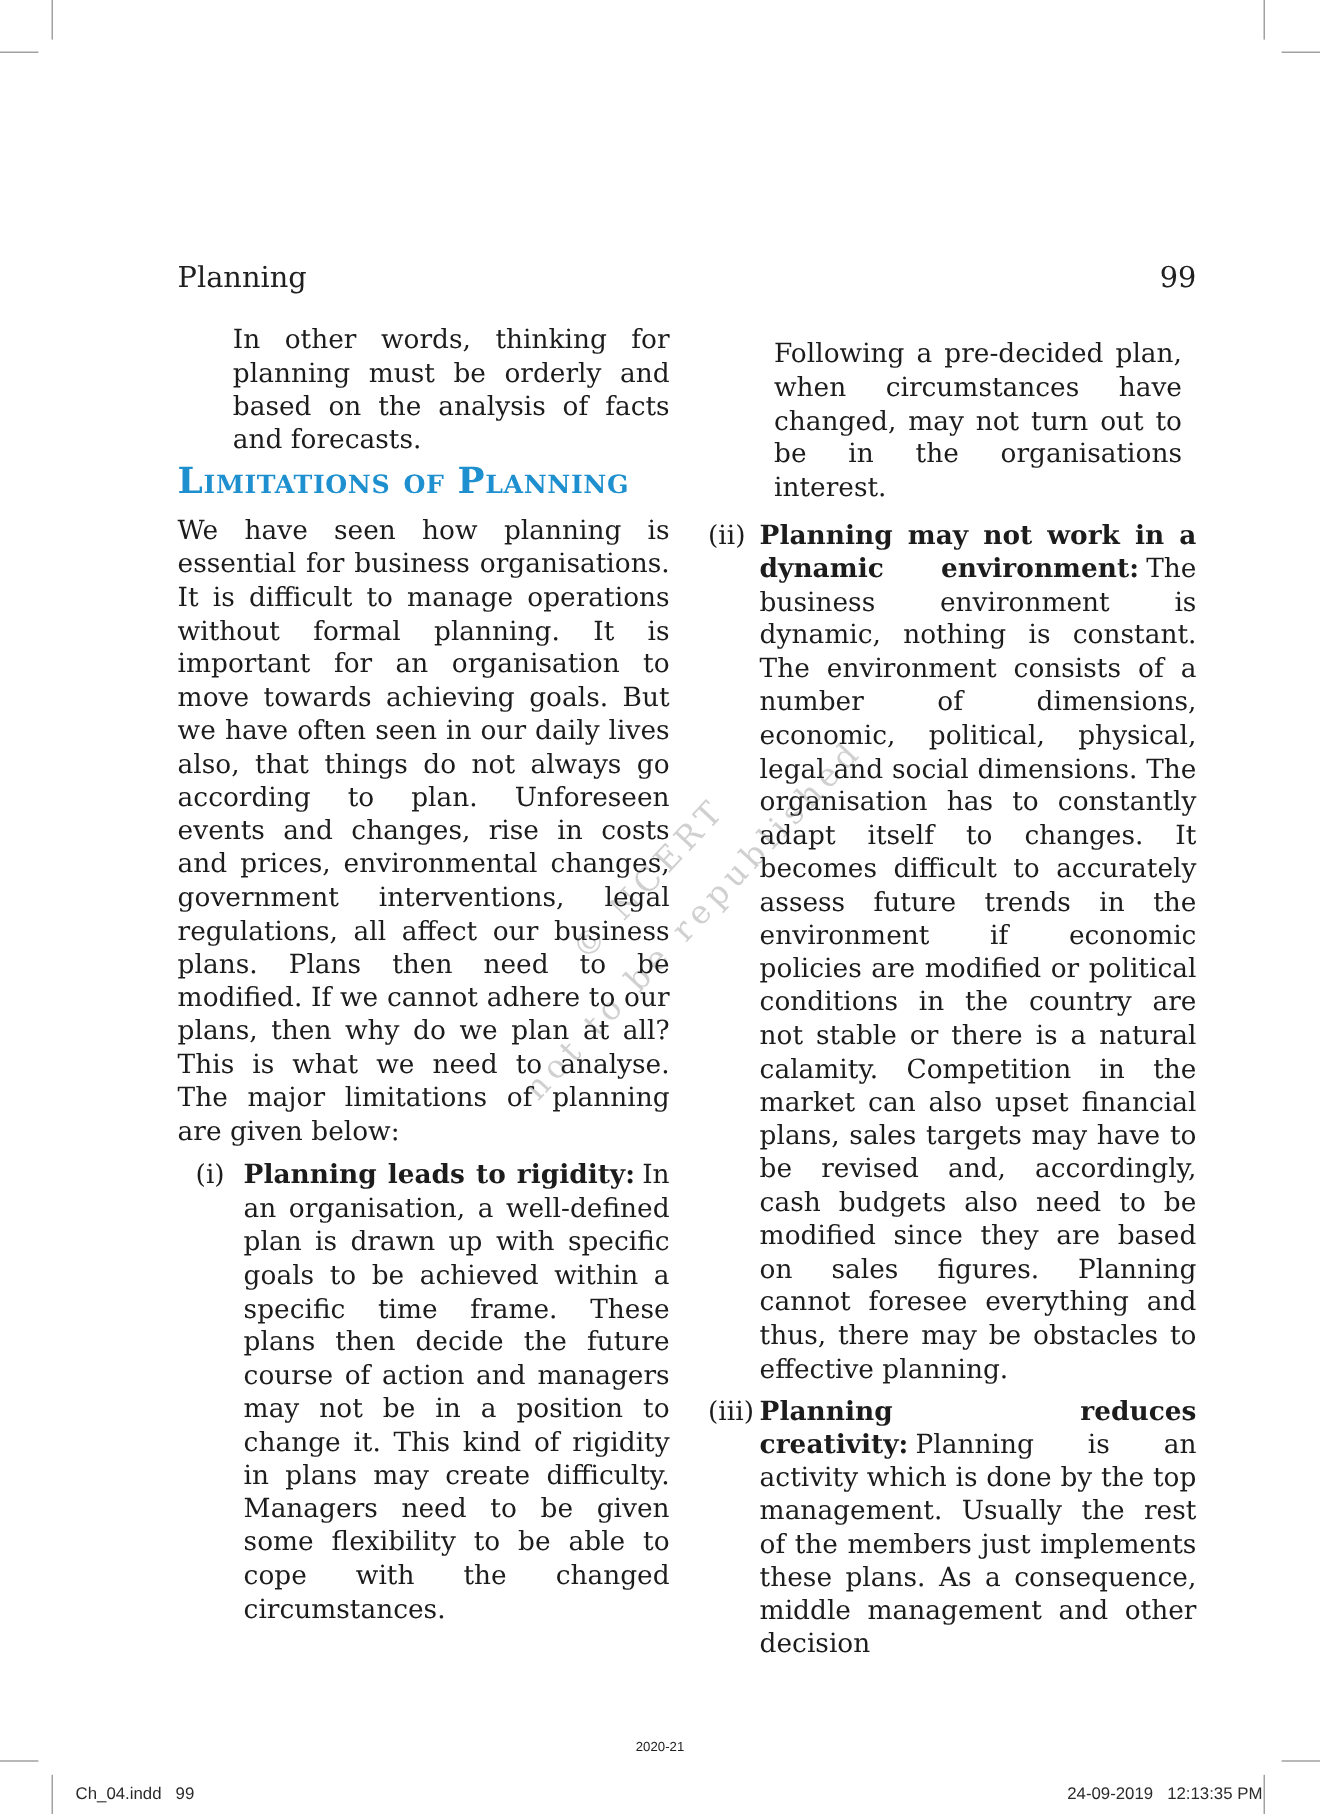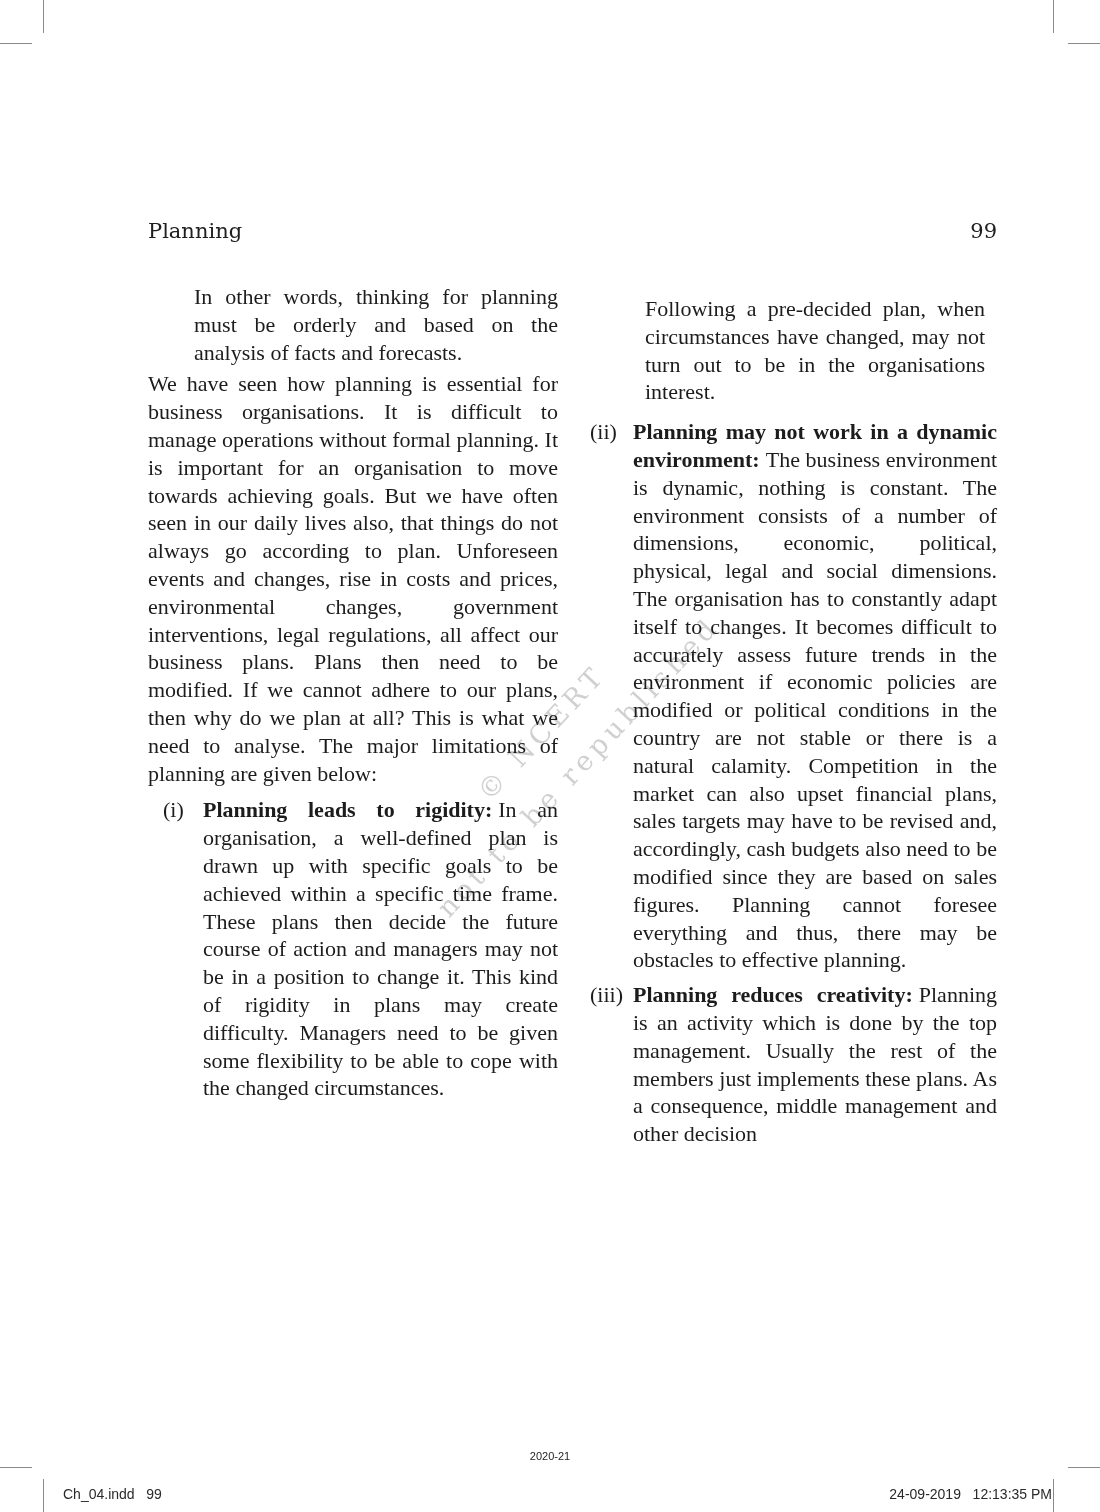--- a/index.html
+++ b/index.html
@@ -22,42 +22,41 @@
   .tr-h { left:1068px; top:43px; }
   .bl-h { left:0; top:1467px; }
   .bl-v { left:43px; top:1479px; }
   .br-h { left:1068px; top:1467px; }
   .br-v { left:1053px; top:1479px; }
 
   
   .running-head {
     position:absolute; left:148px; top:219px; width:849px;
     display:flex; justify-content:space-between;
-    font-size:21px; line-height:25px; color:#202020;
+    font-size:24px; line-height:25px; color:#202020;
   }
 
   
   .watermark {
     position:absolute; left:330px; top:700px; width:460px;
     transform:rotate(-47deg);
     text-align:center;
     color:#c8c8c8;
     font-size:27px; line-height:50px; letter-spacing:5px;
     opacity:0.85;
     z-index:0;
     pointer-events:none;
   }
 
   
   .col {
-    position:absolute; top:283px;
+    position:absolute; top:270px;
     font-size:22px; line-height:27.8px;
     text-align:justify;
     z-index:1;
-    font-family:Liberation Serif, serif;
   }
   .col-left  { left:148px; width:410px; }
   .col-right { left:590px; width:407px; }
 
   .quote { padding-left:46px; margin:0 0 4px 0; }
   .cont  { padding-left:43px; margin:12px; }
 
   .section-heading {
     margin:2px 0 10px 0;
     font-variant:small-caps;
@@ -113,20 +112,21 @@
     <span>99</span>
   </div>
 
   <div class="watermark">
     <div>© NCERT</div>
     <div>not to be republished</div>
   </div>
 
   <div class="col col-left">
     <p class="quote">In other words, thinking for planning must be orderly and based on the analysis of facts and forecasts.</p>
+    <h2 class="section-heading">Limitations of Planning</h2>
     <p class="para">We have seen how planning is essential for business organisations. It is difficult to manage operations without formal planning. It is important for an organisation to move towards achieving goals. But we have often seen in our daily lives also, that things do not always go according to plan. Unforeseen events and changes, rise in costs and prices, environmental changes, government interventions, legal regulations, all affect our business plans. Plans then need to be modified. If we cannot adhere to our plans, then why do we plan at all? This is what we need to analyse. The major limitations of planning are given below:</p>
     <div class="list-item">
       <span class="marker">(i)</span>
       <span class="lead">Planning leads to rigidity:</span><span>In an organisation, a well-defined plan is drawn up with specific goals to be achieved within a specific time frame. These plans then decide the future course of action and managers may not be in a position to change it. This kind of rigidity in plans may create difficulty. Managers need to be given some flexibility to be able to cope with the changed circumstances.</span>
     </div>
   </div>
 
   <div class="col col-right">
     <p class="cont">Following a pre-decided plan, when circumstances have changed, may not turn out to be in the organisations interest.</p>
     <div class="list-item">

